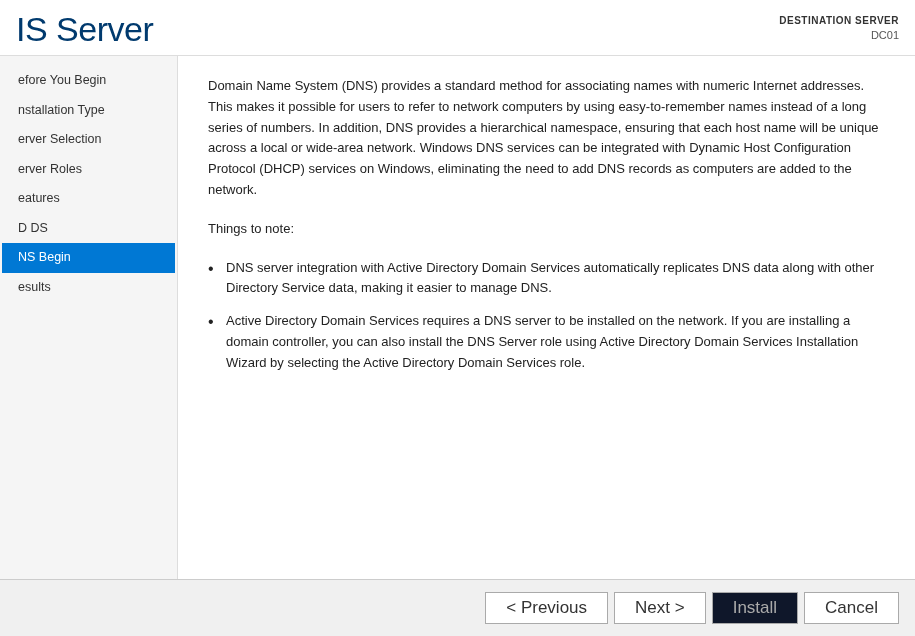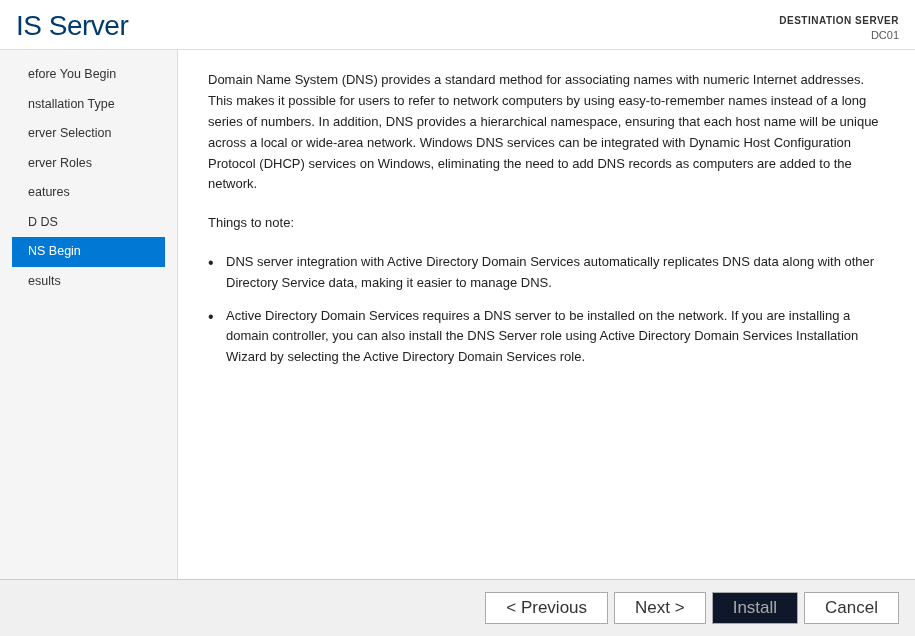--- a/index.html
+++ b/index.html
@@ -24,21 +24,21 @@
     .header {
       display: flex;
       justify-content: space-between;
       align-items: flex-start;
       padding: 10px 16px 6px 16px;
       background: #fff;
       border-bottom: 1px solid #ddd;
     }
 
     .header-title {
-      font-size: 28px;
+      font-size: 34px;
       font-weight: 300;
       color: #003a6e;
       letter-spacing: -0.5px;
     }
 
     .destination-server {
       text-align: right;
       font-size: 11px;
       color: #555;
       line-height: 1.4;
@@ -56,21 +56,21 @@
     .content-area {
       display: flex;
       flex: 1;
       overflow: hidden;
     }
 
     .sidebar {
       width: 178px;
       background: #f5f5f5;
       border-right: 1px solid #ddd;
-      padding: 10px 12px;
+      padding: 10px 2px;
       flex-shrink: 0;
     }
 
     .sidebar-item {
       padding: 6px 12px 6px 16px;
       font-size: 12.5px;
       color: #333;
       cursor: pointer;
       line-height: 1.4;
     }

